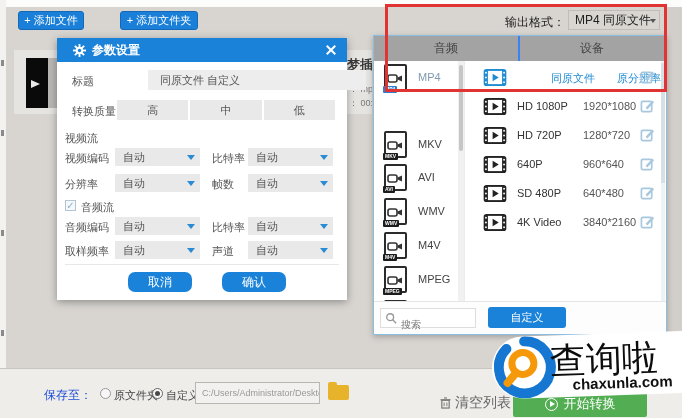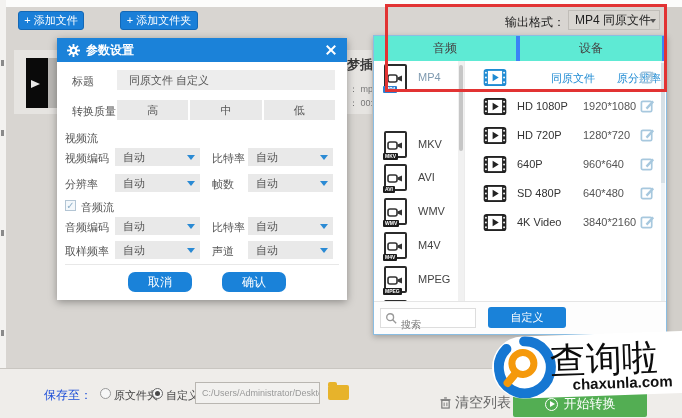--- a/index.html
+++ b/index.html
@@ -26,21 +26,21 @@
   .thumb-side { position:absolute; left:34px; top:8px; width:12px; height:50px; background:#b9b7b4; }
   .file-frag { position:absolute; left:333px; top:0; width:25px; height:64px; overflow:hidden; }
   .frag-name { position:absolute; left:0; top:6px; font-size:13px; color:#3a3a3a; white-space:nowrap; font-weight:bold; }
   .frag-line1 { position:absolute; left:2px; top:33px; font-size:9px; color:#777; white-space:nowrap; }
   .frag-line2 { position:absolute; left:2px; top:47px; font-size:9px; color:#777; white-space:nowrap; }
 
   
   .dialog { position:absolute; left:57px; top:38px; width:290px; height:262px; background:#fff;
             box-shadow:0 2px 8px rgba(0,0,0,.35); z-index:5; }
   .dlg-header { position:absolute; left:0; top:0; width:100%; height:24px; background:#1b82d9; color:#fff;
-                display:flex; align-items:center; padding-left:10px; font-size:12px; }
+                display:flex; align-items:center; padding-left:16px; font-size:12px; }
   .dlg-title { margin-left:6px; font-weight:bold; }
   .dlg-close { position:absolute; right:8px; top:4px; width:16px; height:16px; cursor:pointer; }
   .dlg-close:before, .dlg-close:after { content:""; position:absolute; left:7px; top:2px; width:2px; height:12px; background:#fff; }
   .dlg-close:before { transform:rotate(45deg); } .dlg-close:after { transform:rotate(-45deg); }
 
   .dlg-label { position:absolute; font-size:11px; color:#555; }
   .dlg-field { position:absolute; left:60px; width:218px; height:20px; background:#ededed; font-size:11px; color:#555;
                display:flex; align-items:center; padding-left:12px; }
   .seg-group { position:absolute; left:60px; width:218px; height:20px; display:flex; gap:2px; }
   .seg { flex:1; background:#e9e9e9; font-size:11px; color:#555; display:flex; align-items:center; justify-content:center; cursor:pointer; }
@@ -54,22 +54,22 @@
          font-size:10px; line-height:9px; color:#8fb0c9; text-align:center; }
   .dlg-divider { position:absolute; left:8px; top:226px; width:274px; height:1px; background:#e8e8e8; }
   .dlg-btn { position:absolute; top:234px; width:64px; height:20px; background:#1a82d9; color:#fff; font-size:12px;
              border:none; border-radius:7px; cursor:pointer; }
   #btn-cancel { left:71px; } #btn-confirm { left:165px; }
 
   
   .panel { position:absolute; left:373px; top:35px; width:294px; height:300px; background:#fff;
            border:1px solid #8abde2; box-shadow:0 2px 6px rgba(0,0,0,.25); z-index:4; }
   .tabs { position:absolute; left:0; top:0; width:100%; height:25px; display:flex; }
-  .tab { flex:1; background:#5eead4; color:#444; font-size:12px; display:flex; align-items:center; justify-content:center;
-         border-right:4px solid #3b82f6; cursor:pointer; }
+  .tab { flex:1; background:#a3a3a3; color:#444; font-size:12px; display:flex; align-items:center; justify-content:center;
+         border-right:2px solid #3b82f6; cursor:pointer; }
   .tab.active { background:#1f8bd3; color:#fff; border-right:none; }
 
   .fmt-col { position:absolute; left:0; top:25px; width:84px; height:240px; overflow:hidden; }
   .fmt-item { position:absolute; left:0; width:84px; height:34px; cursor:pointer; }
   .fmt-icon { position:absolute; left:10px; top:3px; width:23px; height:27px; background:#fff; border:2px solid #2b2b2b; border-radius:2px; }
   .fmt-badge { position:absolute; left:-3px; bottom:-4px; background:#1c1c1c; color:#fff; font-size:5px; line-height:7px;
                padding:0 2px; border-radius:1px; font-weight:bold; }
   .fmt-item.sel .fmt-badge { background:#2e7fd0; }
   .fmt-name { position:absolute; left:44px; top:10px; font-size:11px; color:#444; }
   .fmt-item.sel .fmt-name { color:#7f9ab0; }
@@ -176,21 +176,21 @@
           <rect x="6" y="0" width="2" height="14" transform="rotate(135 7 7)"></rect>
           <circle cx="7" cy="7" r="4"></circle>
         </g>
         <circle cx="7" cy="7" r="1.8" fill="#1b82d9"></circle>
       </svg>
       <span class="dlg-title">参数设置</span>
       <span class="dlg-close"></span>
     </div>
 
     <div class="dlg-label" style="left:15px; top:36px;">标题</div>
-    <div class="dlg-field" style="top:32px;">同原文件 自定义</div>
+    <div class="dlg-field" style="top:32px;margin-left:31px;">同原文件 自定义</div>
 
     <div class="dlg-label" style="left:15px; top:66px;">转换质量</div>
     <div class="seg-group" style="top:62px;">
       <div class="seg">高</div>
       <div class="seg">中</div>
       <div class="seg">低</div>
     </div>
 
     <div class="dlg-label" style="left:8px; top:93px;">视频流</div>
 

